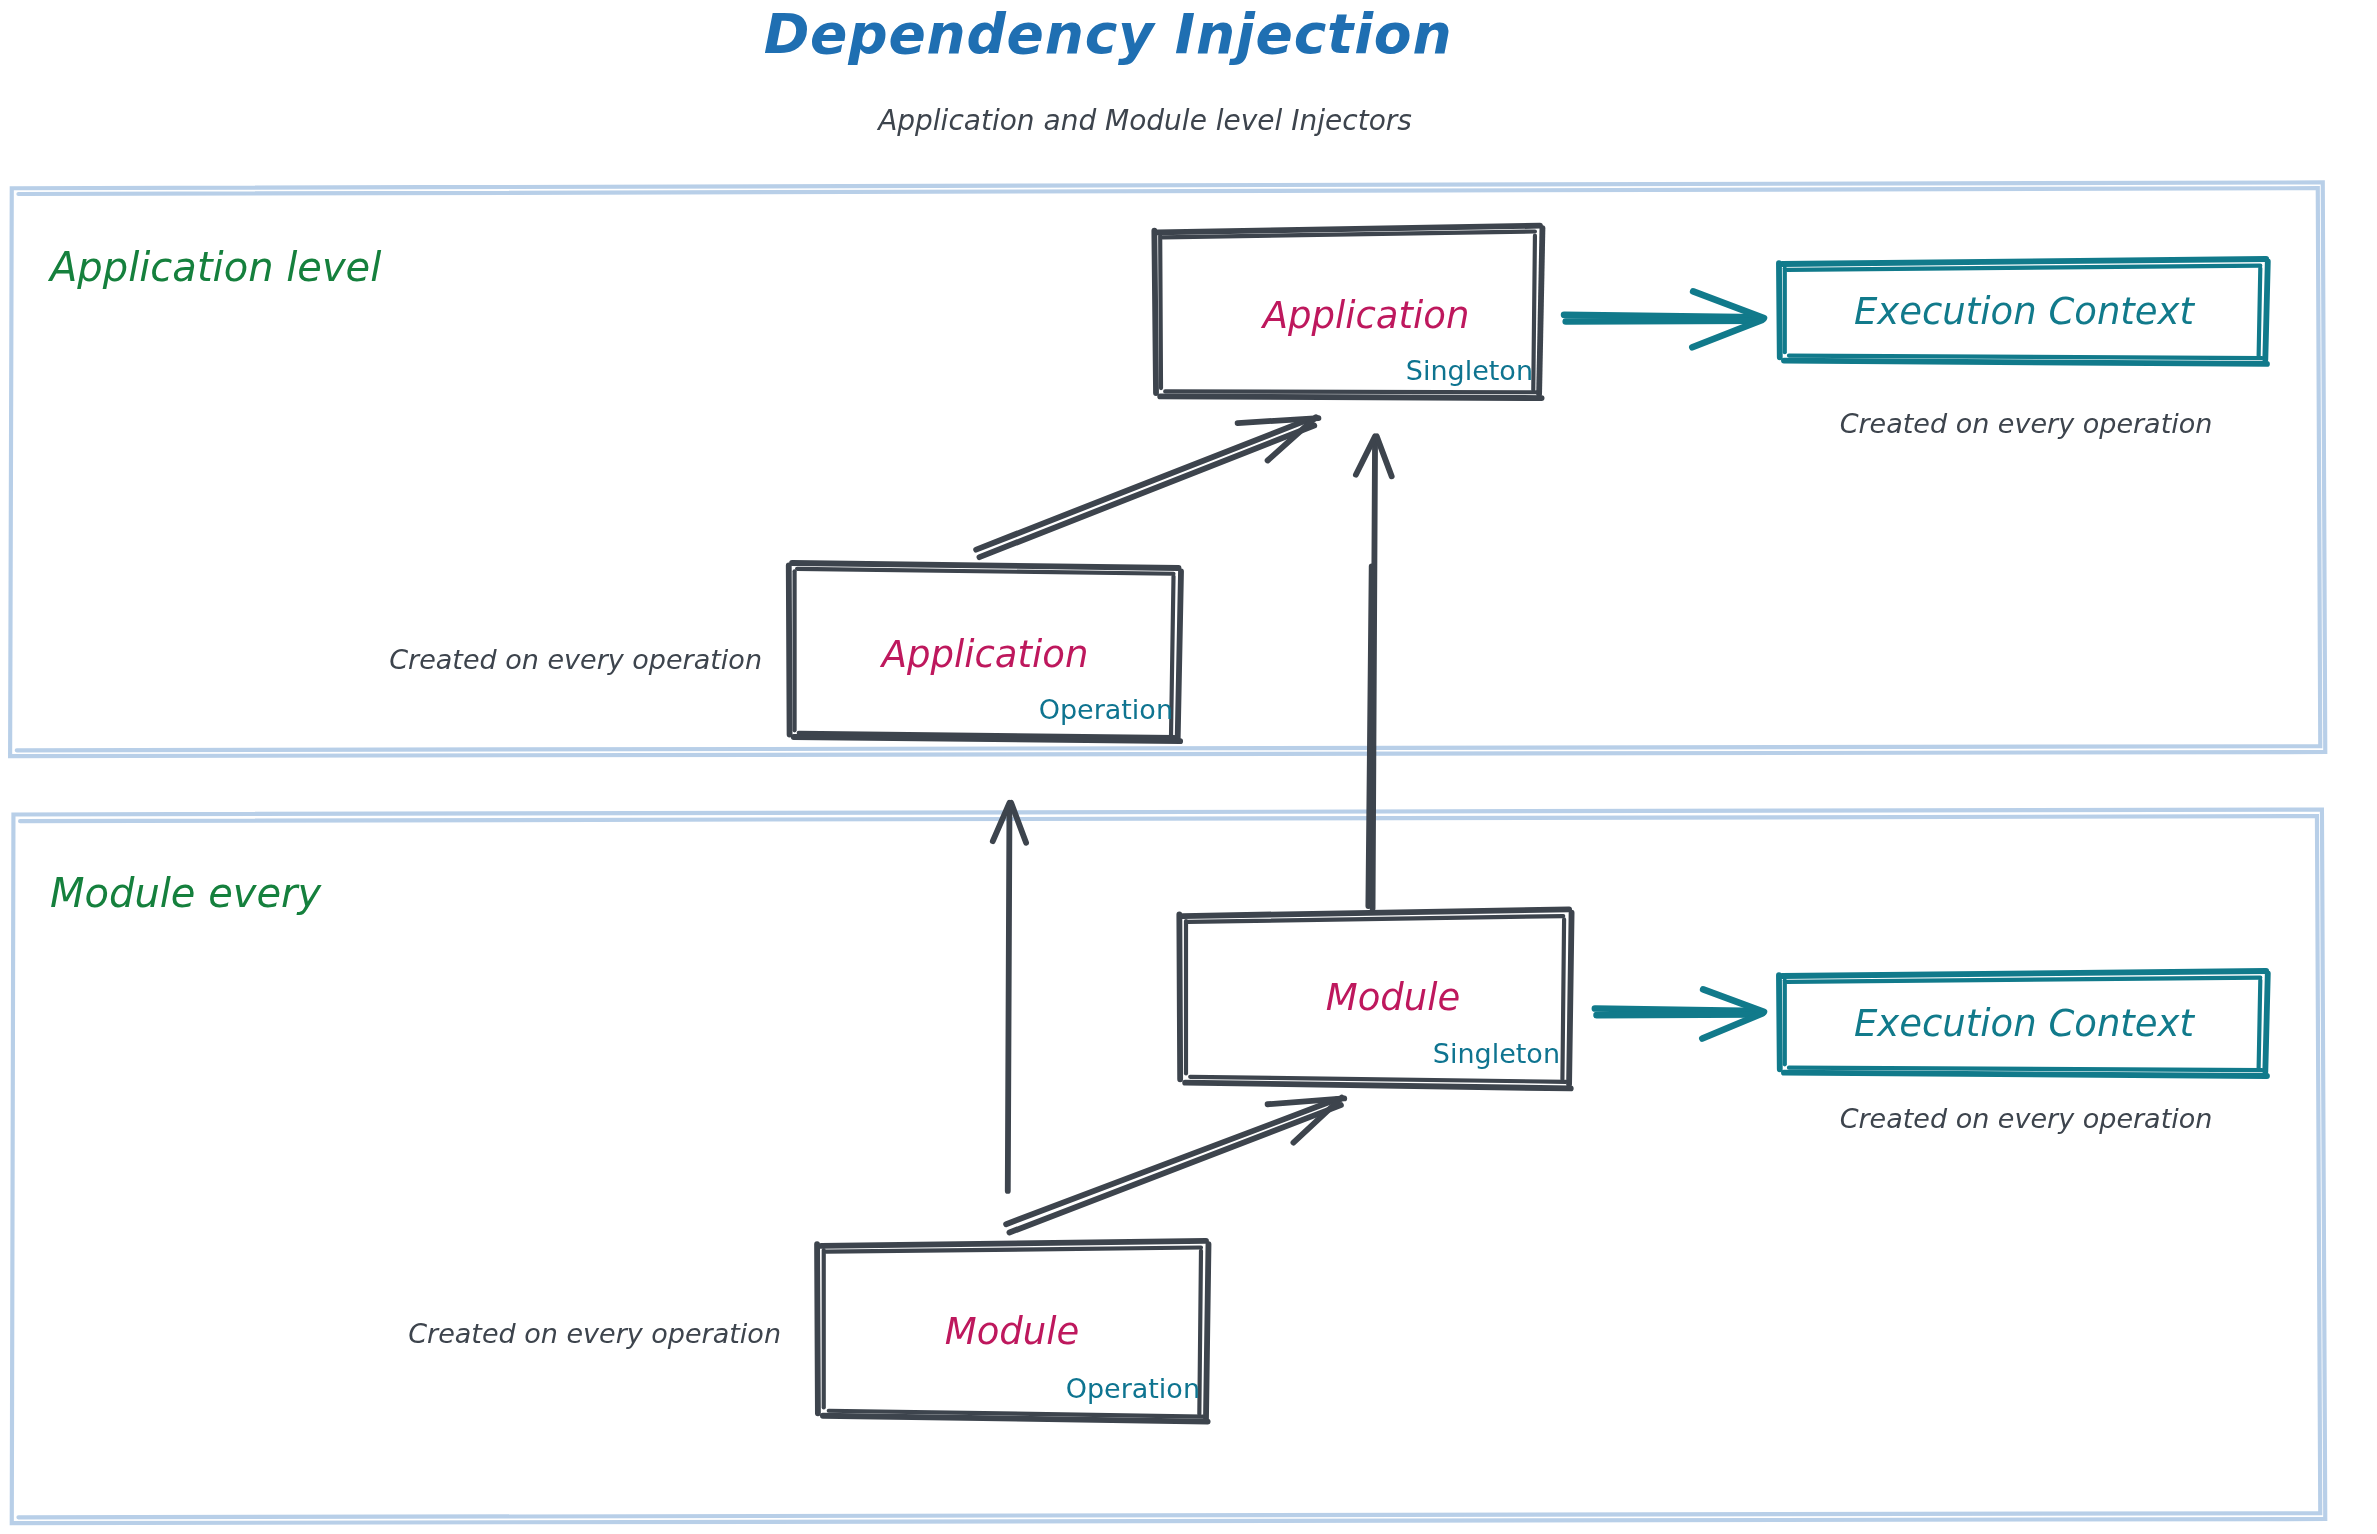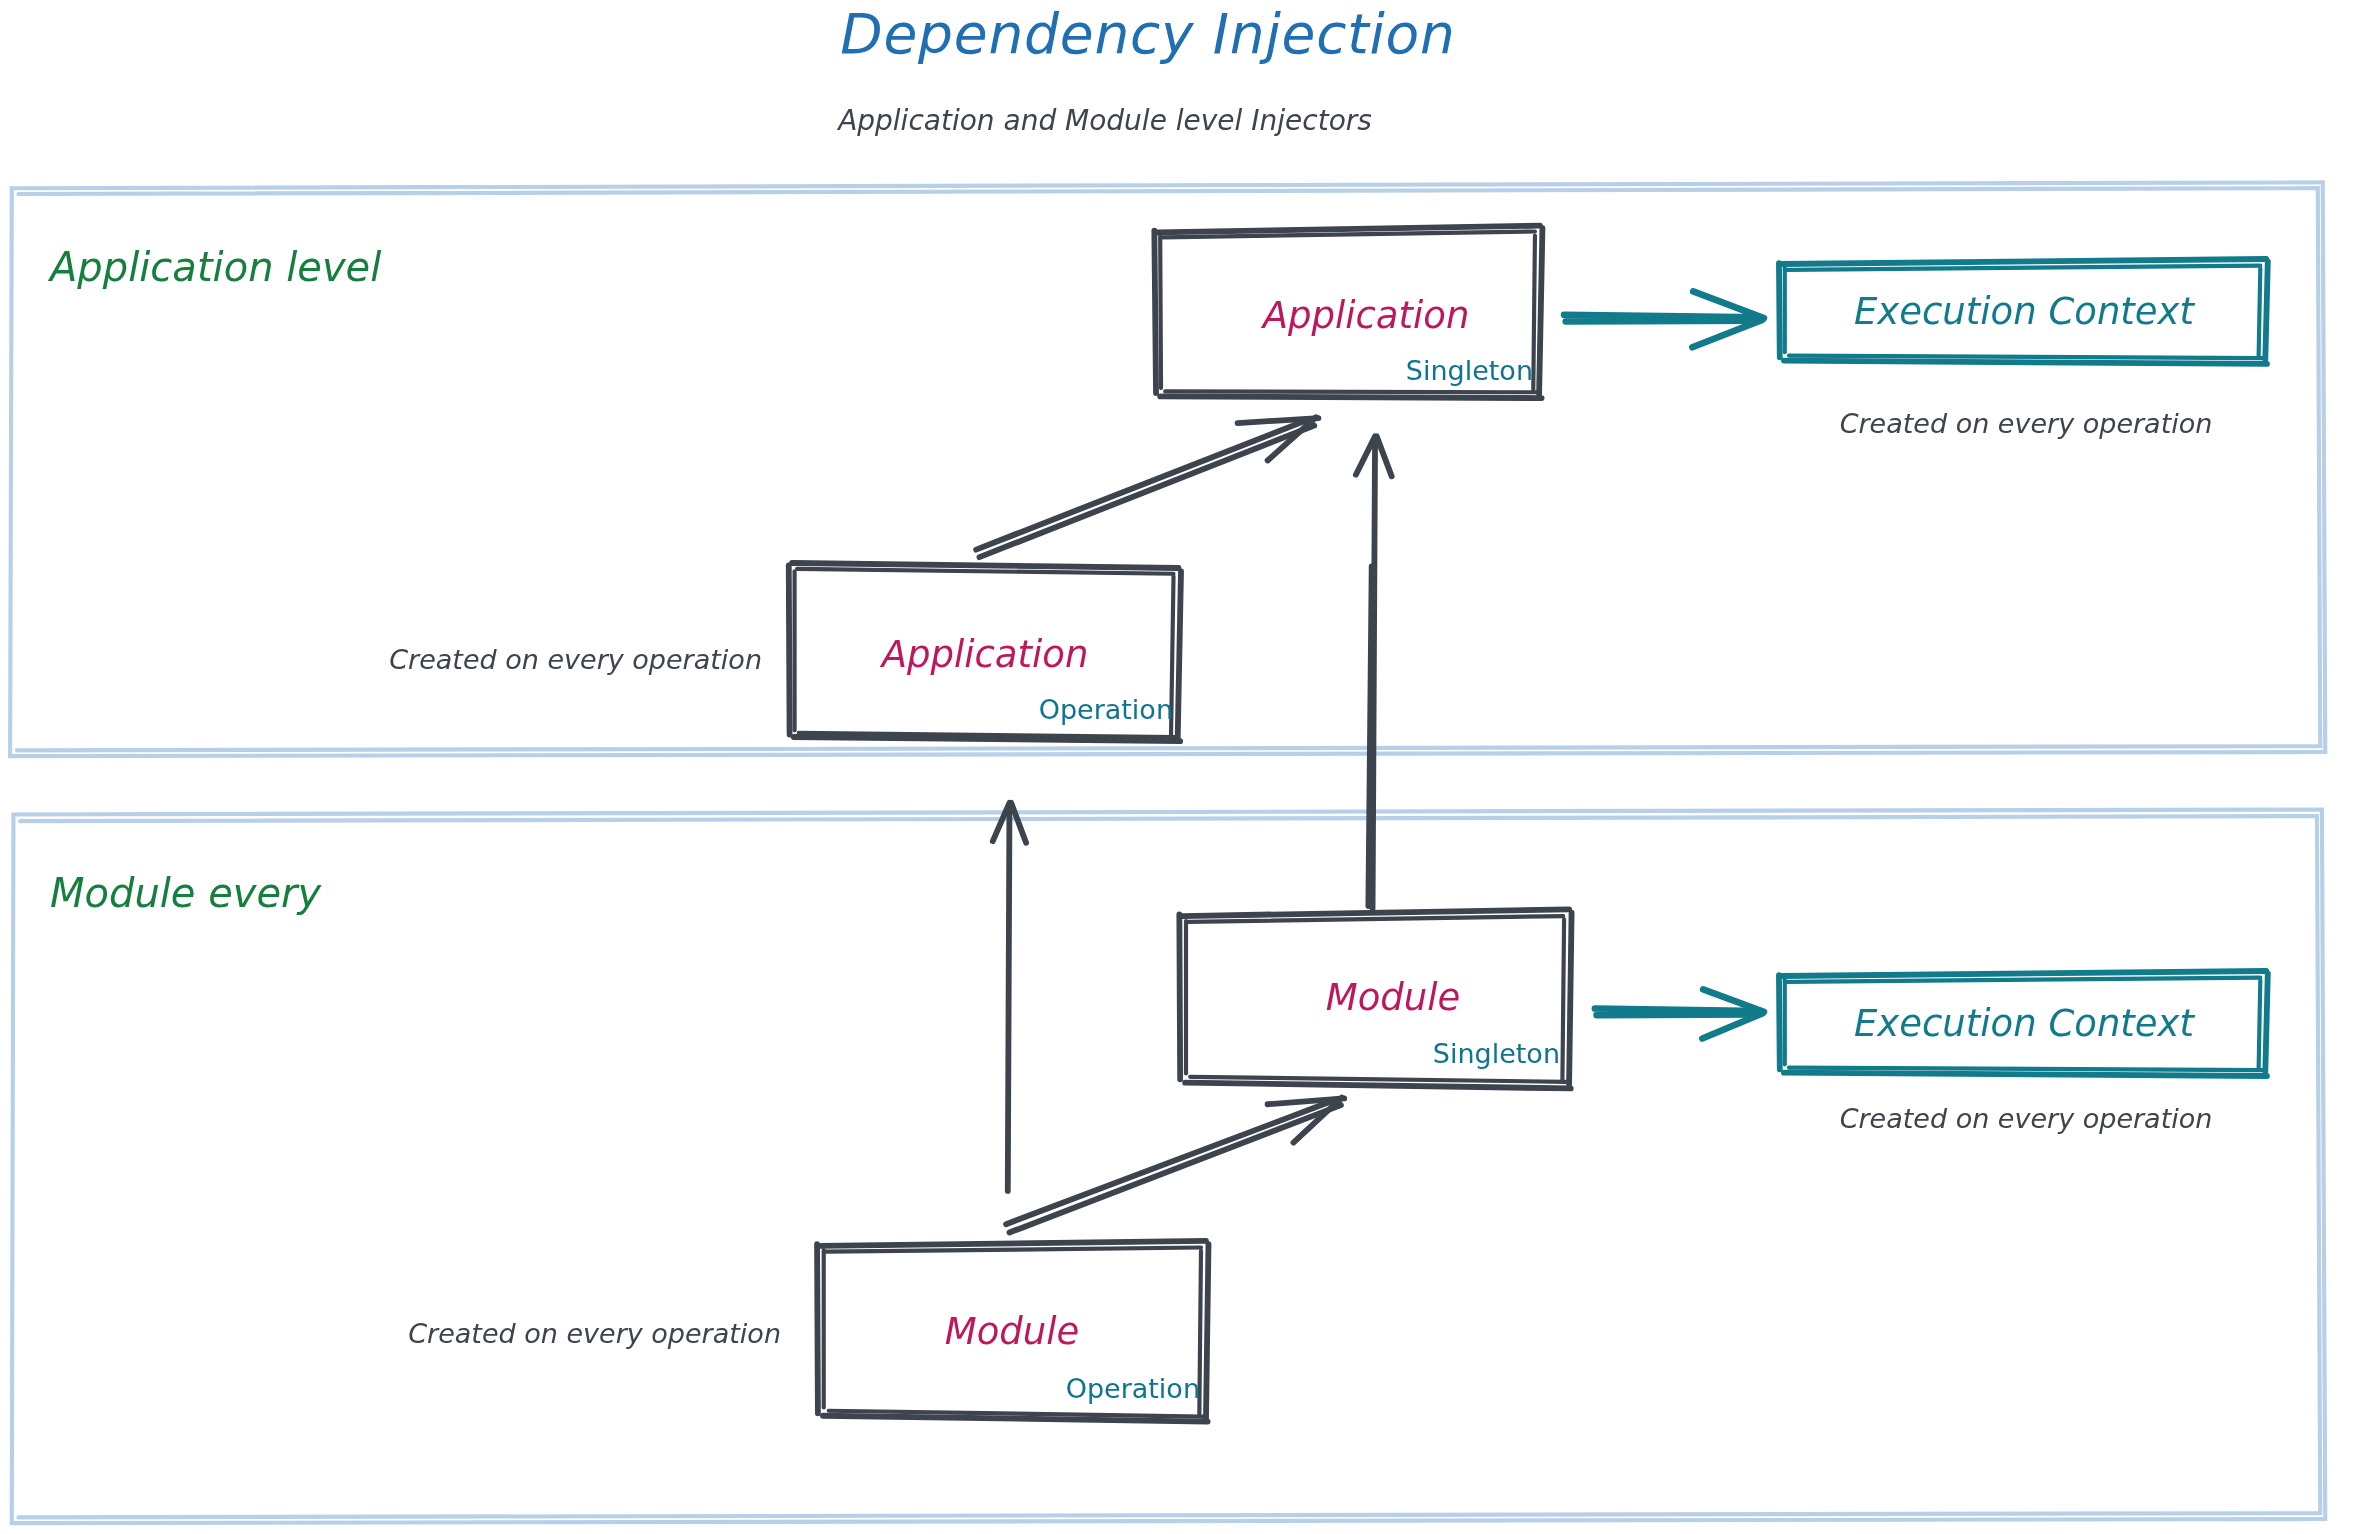--- a/index.html
+++ b/index.html
@@ -26,24 +26,23 @@
   }
   .txt {
     position: absolute;
     white-space: nowrap;
     font-family: "DejaVu Sans", sans-serif;
     line-height: 1;
   }
   .title {
     color: #1F6FB2;
     font-size: 55px;
-    font-weight: 400;
+    font-weight: 700;
     letter-spacing: 0.8px;
     font-style: italic;
-    margin-left: 40px;
   }
   .subtitle {
     color: #3D444D;
     font-size: 28px;
     font-style: italic;
   }
   .group-label {
     color: #15803d;
     font-size: 40px;
     font-style: italic;
@@ -201,21 +200,21 @@
     <g>
       <path class="arrw" d="M 1212 1480 L 1610 1327"></path>
       <path class="arrw" d="M 1208 1470 L 1605 1320"></path>
       <path class="arrw" d="M 1522 1326 L 1614 1319"></path>
       <path class="arrw" d="M 1553 1372 L 1611 1318"></path>
     </g>
   </svg>
 
   <div class="txt title centered" style="left:1108px; top:6.7px;">Dependency Injection</div>
 
-  <div class="txt subtitle centered" style="left:1105px; top:107px;text-align:center;">Application and Module level Injectors</div>
+  <div class="txt subtitle centered" style="left:1145px; top:107px;text-align:center;">Application and Module level Injectors</div>
 
   <div class="txt group-label" style="left:50px; top:247px;">Application level</div>
 
   <div class="txt group-label" style="left:50px; top:873px;">Module every</div>
 
   <div class="txt node-title centered" style="left:1366px; top:297px;">Application</div>
   <div class="txt node-sub rightal" style="left:1533px; top:357px;">Singleton</div>
 
   <div class="txt ec-title centered" style="left:2024px; top:293px;">Execution Context</div>
   <div class="txt caption centered" style="left:2026px; top:410px;">Created on every operation</div>

